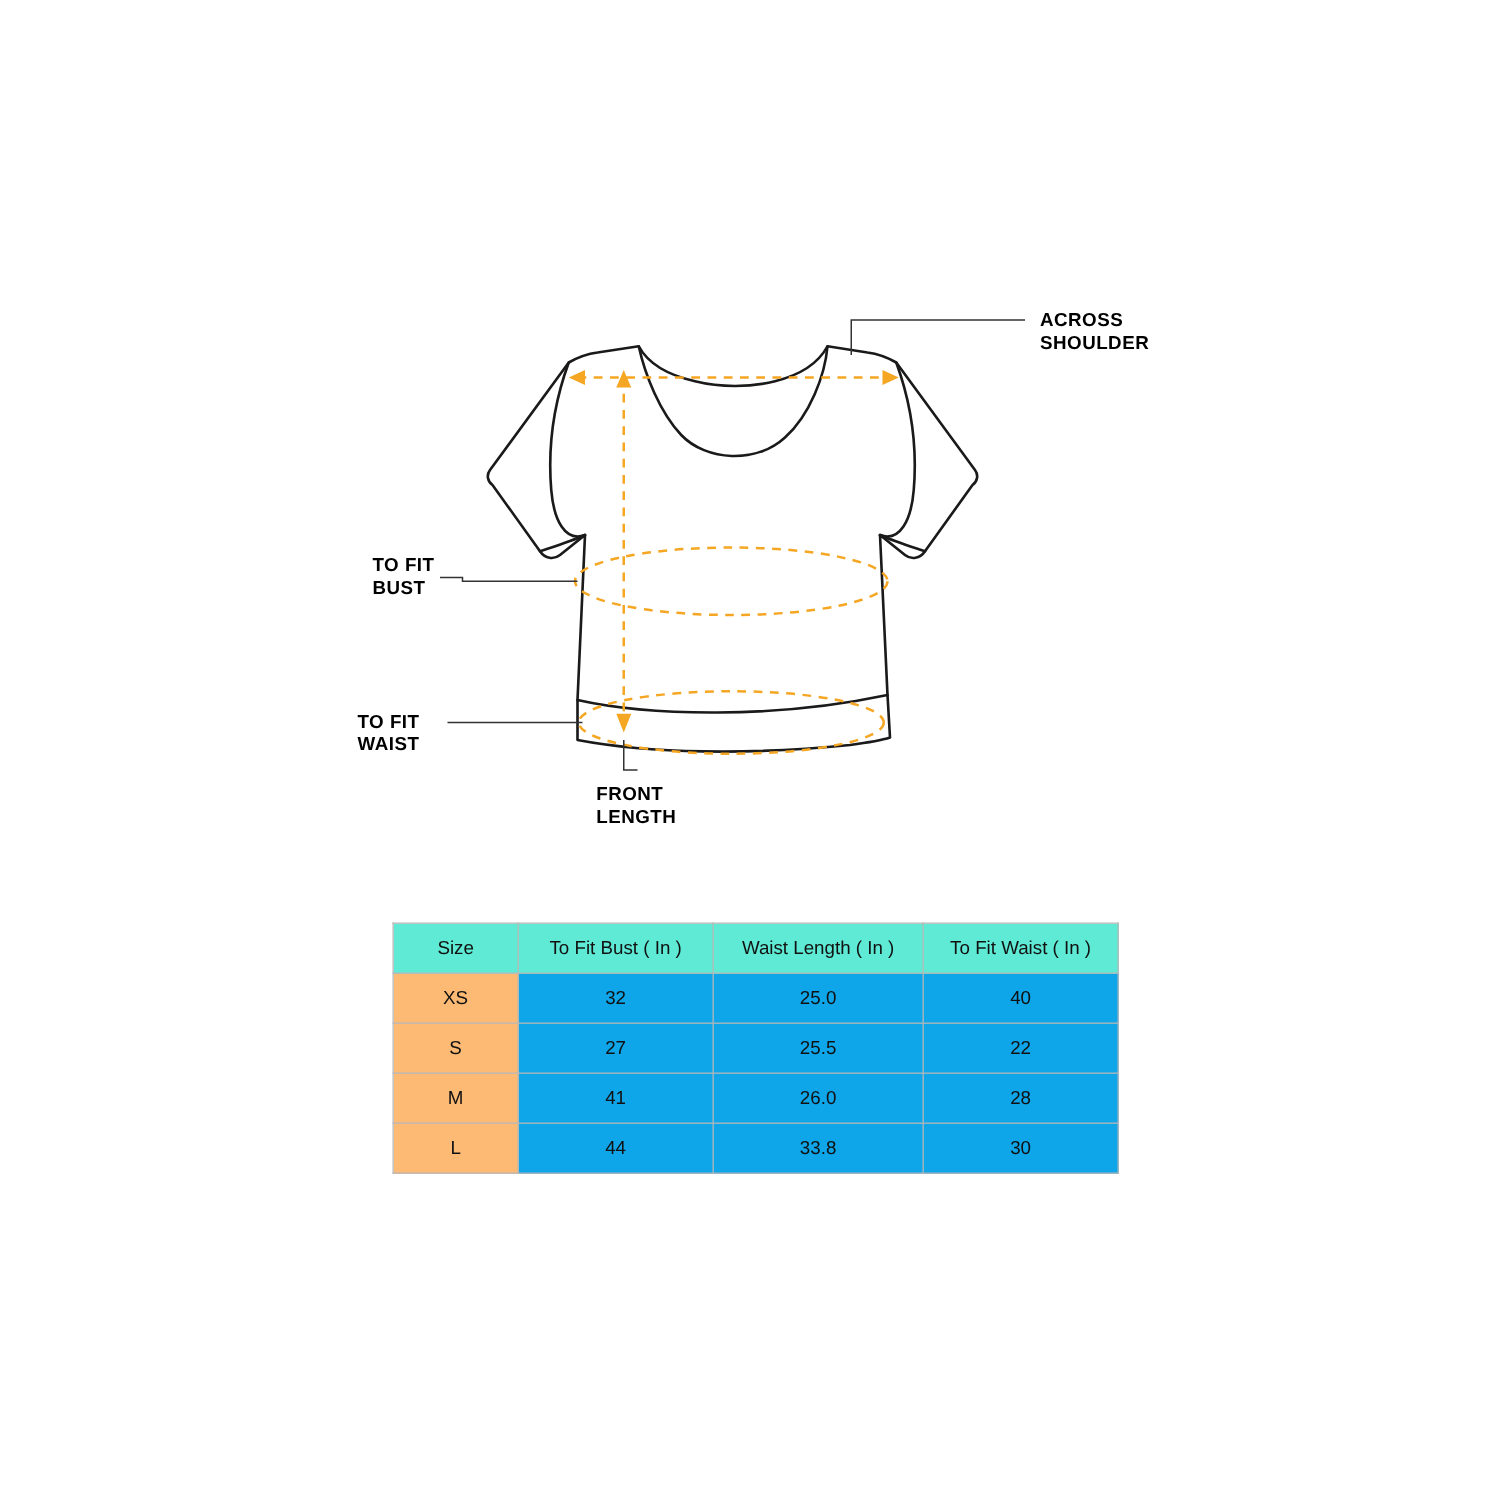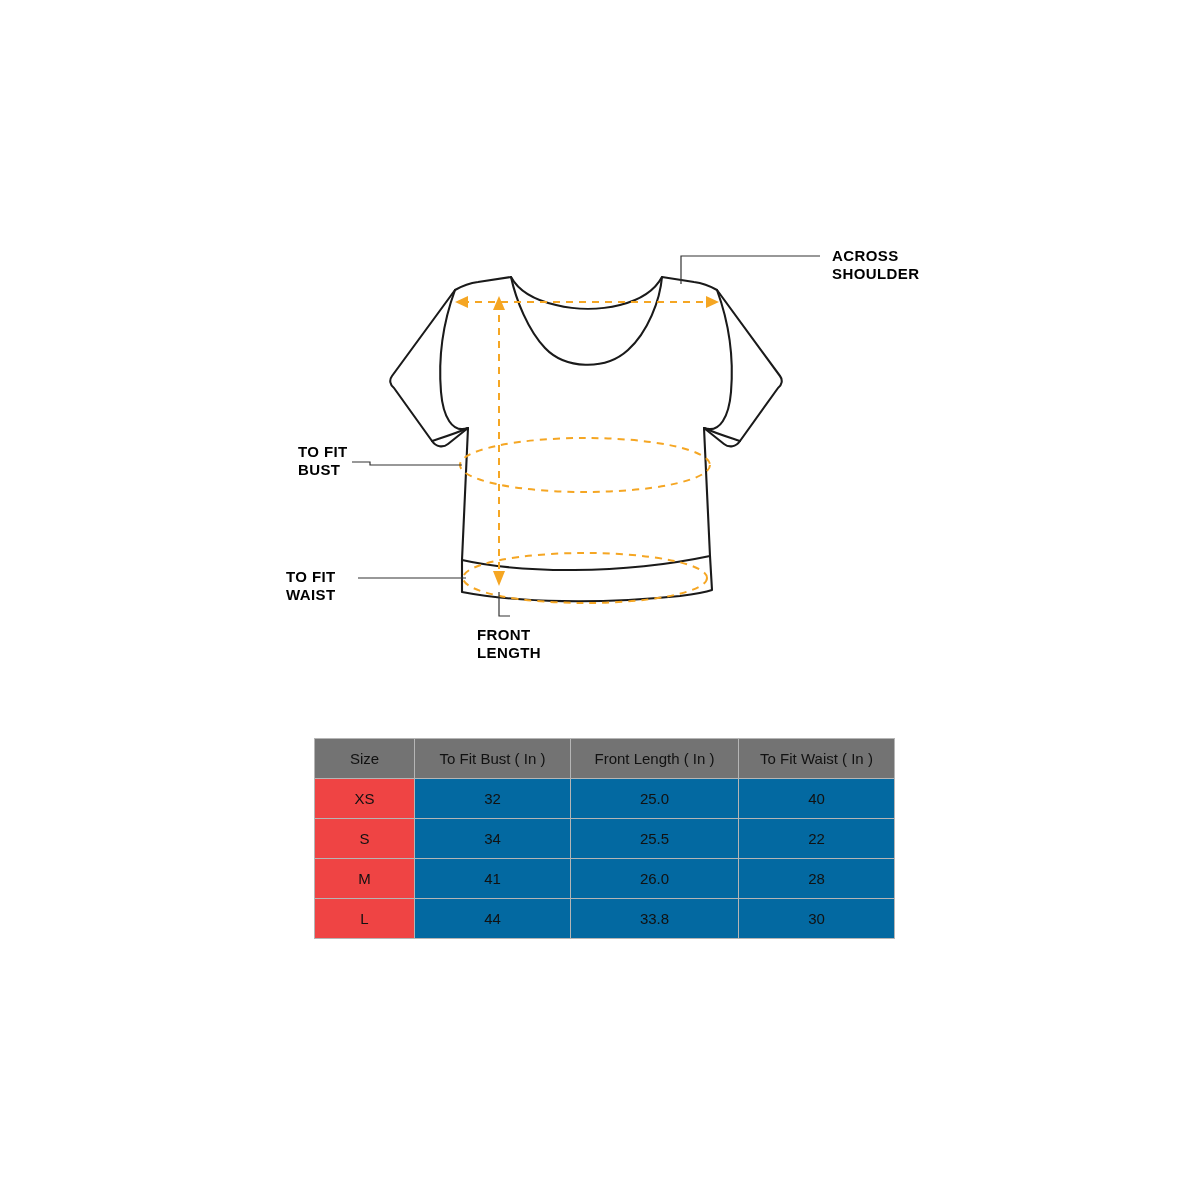--- a/index.html
+++ b/index.html
@@ -48,27 +48,27 @@
     border: 1px solid #b5b5b5;
     height: 39px;
     text-align: center;
     vertical-align: middle;
     font-size: 15px;
     font-weight: normal;
     color: #111111;
     padding: 0;
   }
   table.size-chart thead th {
-    background: #737373;
+    background: #5eead4;
   }
   table.size-chart tbody tr td {
-    background: #0369a1;
+    background: #0ea5e9;
   }
   table.size-chart tbody tr td.size-cell {
-    background: #ef4444;
+    background: #fdba74;
   }
   col.c-size { width: 100px; }
   col.c-bust { width: 156px; }
   col.c-len  { width: 168px; }
   col.c-waist{ width: 156px; }
 </style>
 </head>
 <body>
 
 <div id="diagram-wrap">
@@ -176,34 +176,34 @@
     <colgroup>
       <col class="c-size">
         <col class="c-bust">
         <col class="c-len">
         <col class="c-waist">
     </colgroup>
     <thead>
       <tr>
         <th>Size</th>
         <th>To Fit Bust ( In )</th>
-        <th>Front Length ( In )</th>
+        <th>Waist Length ( In )</th>
         <th>To Fit Waist ( In )</th>
       </tr>
     </thead>
     <tbody>
       <tr>
         <td class="size-cell">XS</td>
         <td>32</td>
         <td>25.0</td>
         <td>40</td>
       </tr>
       <tr>
         <td class="size-cell">S</td>
-        <td>34</td>
+        <td>27</td>
         <td>25.5</td>
         <td>22</td>
       </tr>
       <tr>
         <td class="size-cell">M</td>
         <td>41</td>
         <td>26.0</td>
         <td>28</td>
       </tr>
       <tr>

